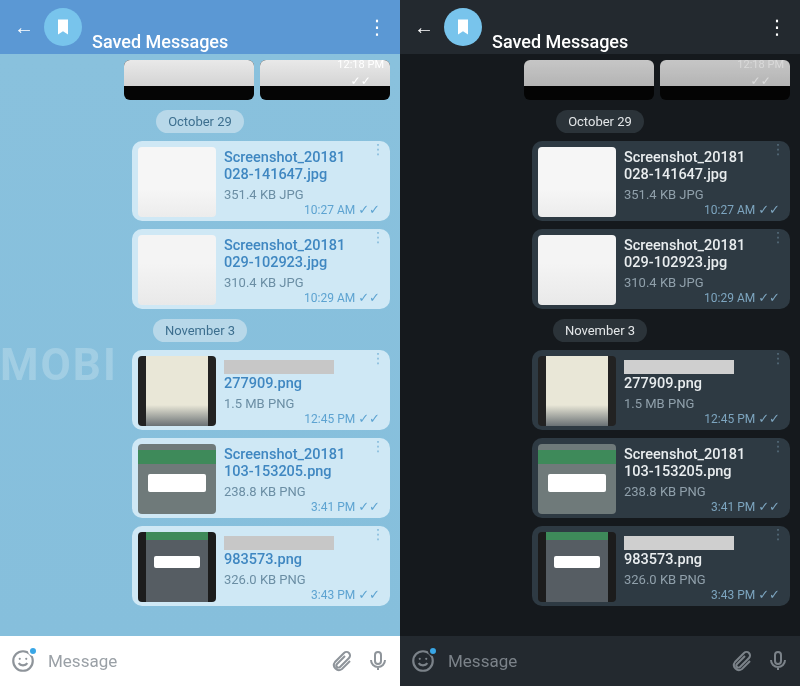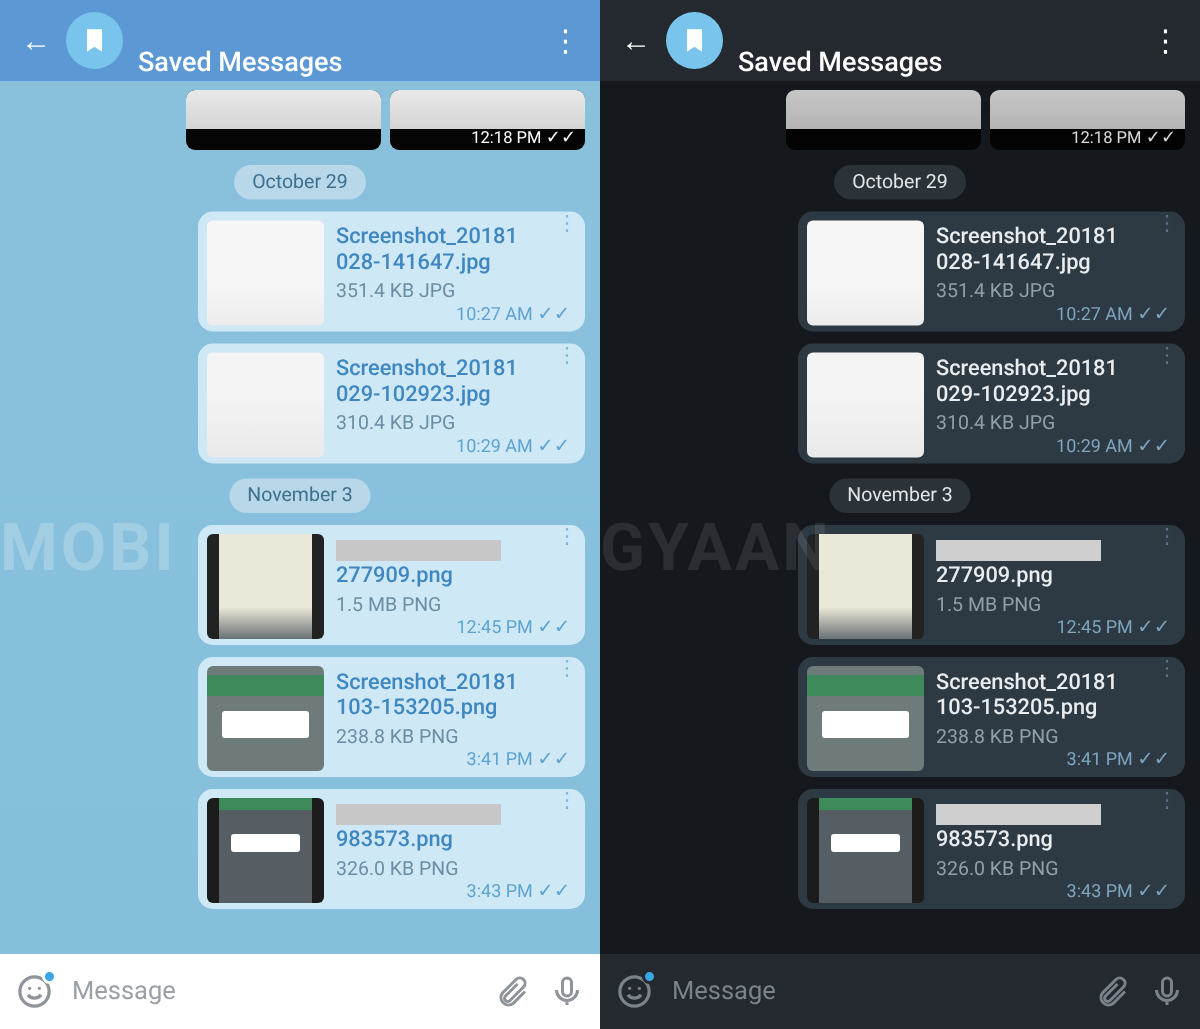--- a/index.html
+++ b/index.html
@@ -21,21 +21,21 @@
 
   
   .chat { flex: 1; overflow: hidden; position: relative; padding: 6px 10px 6px 10px; }
   .panel.light .chat { background: linear-gradient(180deg,#89c1dd,#86bfdc); }
   .panel.dark  .chat { background: #15191d; }
 
   
   .toprow { display:flex; gap:6px; justify-content:flex-end; align-items:flex-end; }
   .toprow .thumb { width: 130px; height: 40px; background: #050505; border-radius: 6px; position:relative; overflow:hidden; }
   .toprow .thumb::before { content:""; position:absolute; inset:0 0 14px 0; background:linear-gradient(#e9e9e9,#d4d4d4); }
-  .toprow .tlabel { position:absolute; right:6px; bottom:2px; font-size:11px; color:#fff; display:flex; align-items:center; gap:3px;}
+  .toprow .tlabel { position:absolute; right:6px; bottom:12px; font-size:11px; color:#fff; display:flex; align-items:center; gap:3px;flex-direction:column;}
   .panel.dark .toprow .thumb { filter: brightness(.85); }
   .toprow .checks { color:#fff; font-size:12px; }
 
   
   .date-chip { margin: 10px auto 8px; width: fit-content; border-radius: 13px; font-size: 13px; padding: 4px 12px; }
   .panel.light .date-chip { background: #b8d8e9; color:#3d6f8f; }
   .panel.dark  .date-chip { background: #2b3339; color:#e3e6e8; }
 
   
   .msg { display:flex; justify-content:flex-end; margin-bottom:8px; }
@@ -233,21 +233,20 @@
       <div class="avatar">
         <svg viewBox="0 0 24 24">
             <path d="M6 3h12v18l-6-4-6 4z" fill="#fff"></path>
           </svg>
       </div>
       <div class="title">Saved Messages</div>
       <div class="kebab"><span class="vdots">⋮</span></div>
     </div>
 
     <div class="chat">
-      <div class="watermark">GYAAN</div>
 
       <div class="toprow">
         <div class="thumb"></div>
         <div class="thumb">
           <div class="tlabel">
               <span>12:18 PM</span>
               <span class="checks">✓✓</span>
             </div>
         </div>
       </div>

